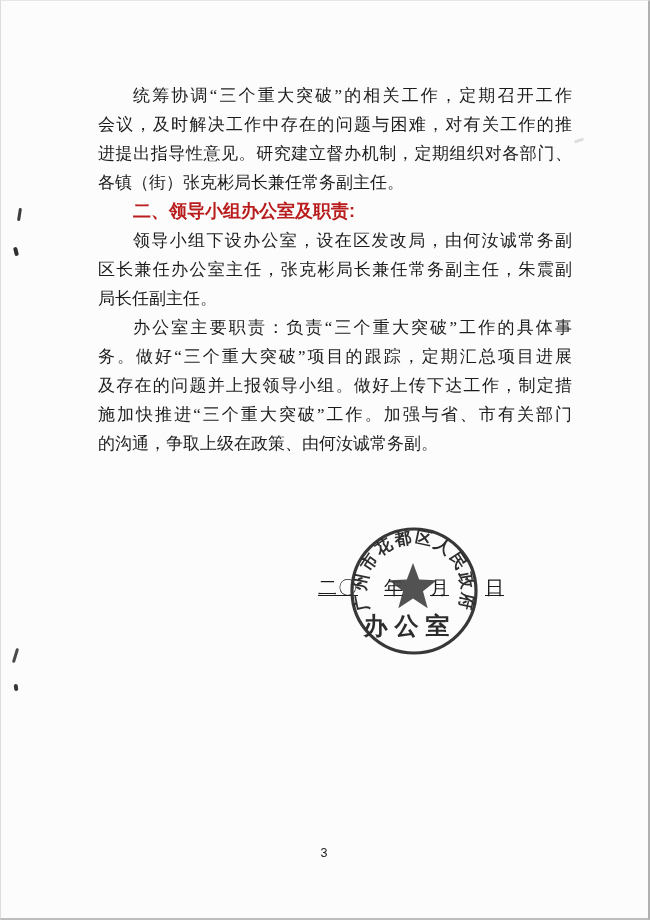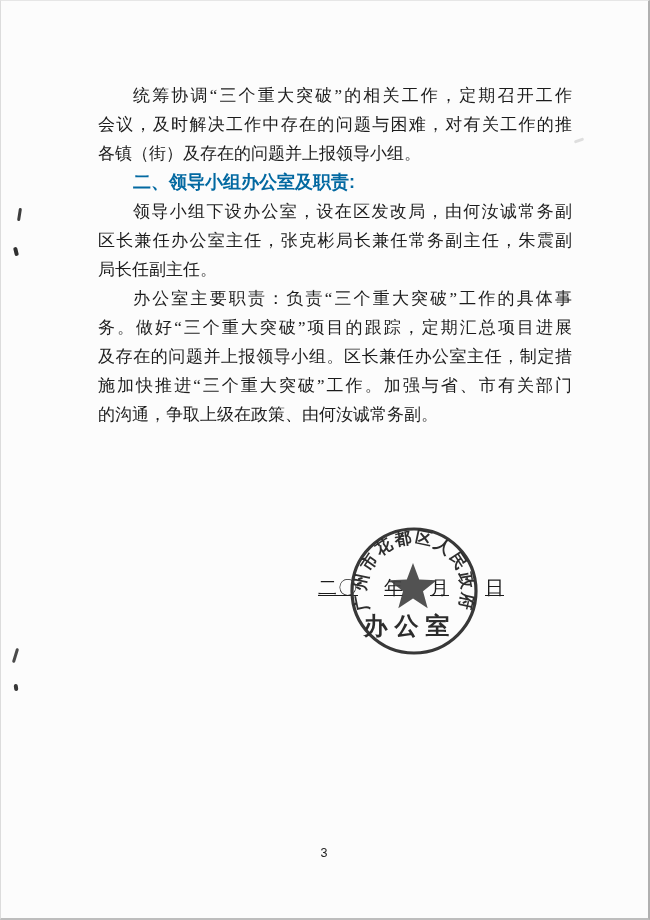--- a/index.html
+++ b/index.html
@@ -37,21 +37,21 @@
   .line.fill {
     white-space: normal;
     text-align: justify;
     text-align-last: justify;
   }
   .line.indent { text-indent: 35px; }
   .line.heading {
     font-family: "Liberation Sans", "DejaVu Sans", sans-serif;
     font-weight: bold;
     font-size: 18px;
-    color: #0369a1;
+    color: #b91c1c;
   }
   .date-line {
     position: absolute;
     top: 574px;
     left: 0;
     width: 650px;
     height: 26px;
     font-size: 19px;
     color: #1c1c1c;
   }
@@ -104,28 +104,29 @@
   .a5 { left: 573px; top: 138px; width: 10px; height: 3px; transform: rotate(-20deg); background:#dedede; }
 </style>
 </head>
 <body>
 
 <div class="page">
 
   <div class="body-text">
     <div class="line indent fill">统筹协调“三个重大突破”的相关工作，定期召开工作</div>
     <div class="line fill">会议，及时解决工作中存在的问题与困难，对有关工作的推</div>
-    <div class="line">各镇（街）及存在的问题并上报领导小组。</div>
+    <div class="line fill">进提出指导性意见。研究建立督办机制，定期组织对各部门、</div>
+    <div class="line">各镇（街）张克彬局长兼任常务副主任。</div>
     <div class="line heading indent">二、领导小组办公室及职责:</div>
     <div class="line indent fill">领导小组下设办公室，设在区发改局，由何汝诚常务副</div>
     <div class="line fill">区长兼任办公室主任，张克彬局长兼任常务副主任，朱震副</div>
     <div class="line">局长任副主任。</div>
     <div class="line indent fill">办公室主要职责：负责“三个重大突破”工作的具体事</div>
     <div class="line fill">务。做好“三个重大突破”项目的跟踪，定期汇总项目进展</div>
-    <div class="line fill">及存在的问题并上报领导小组。区长兼任办公室主任，制定措</div>
+    <div class="line fill">及存在的问题并上报领导小组。做好上传下达工作，制定措</div>
     <div class="line fill">施加快推进“三个重大突破”工作。加强与省、市有关部门</div>
     <div class="line">的沟通，争取上级在政策、由何汝诚常务副。</div>
   </div>
 
   <div class="date-line">
     <span class="date-seg seg0">二〇</span>
     <span class="date-seg seg1">年</span>
     <span class="date-seg seg2">月</span>
     <span class="date-seg seg3">日</span>
   </div>

